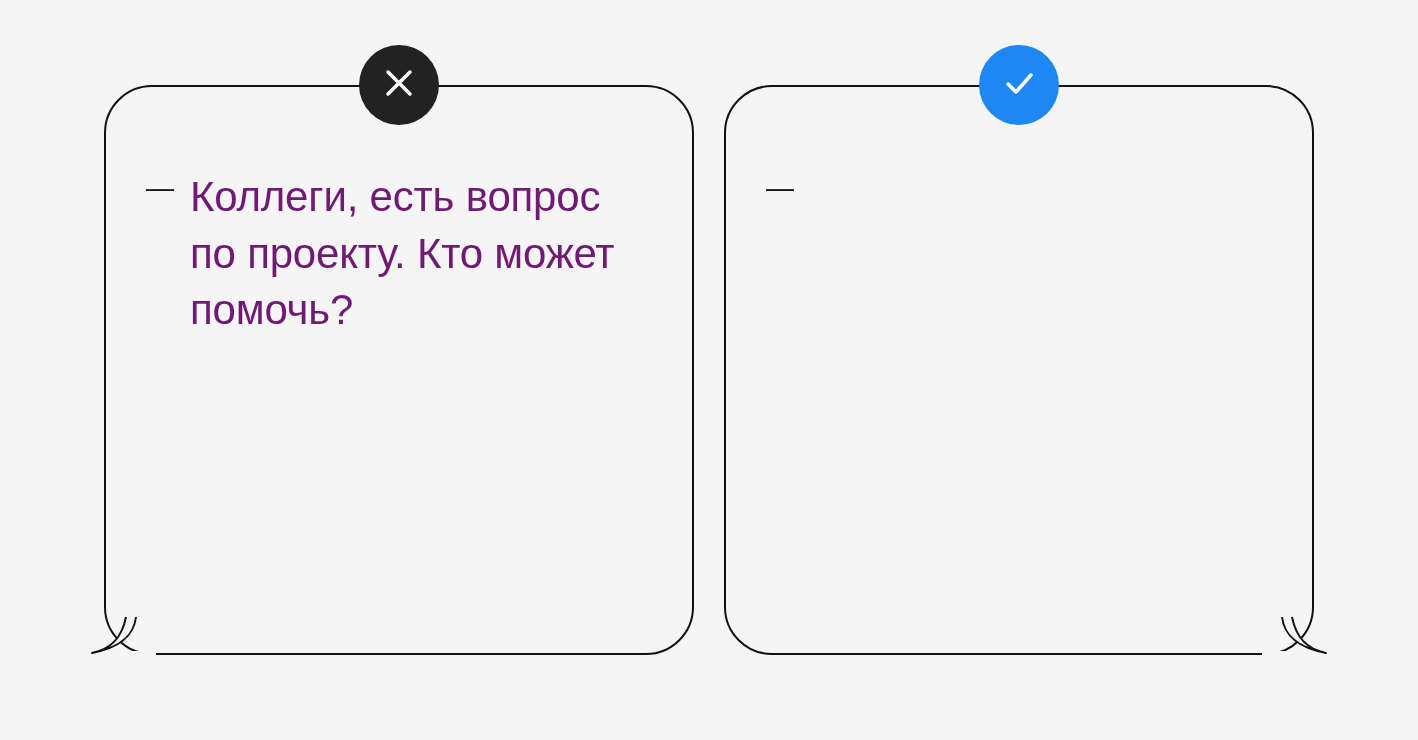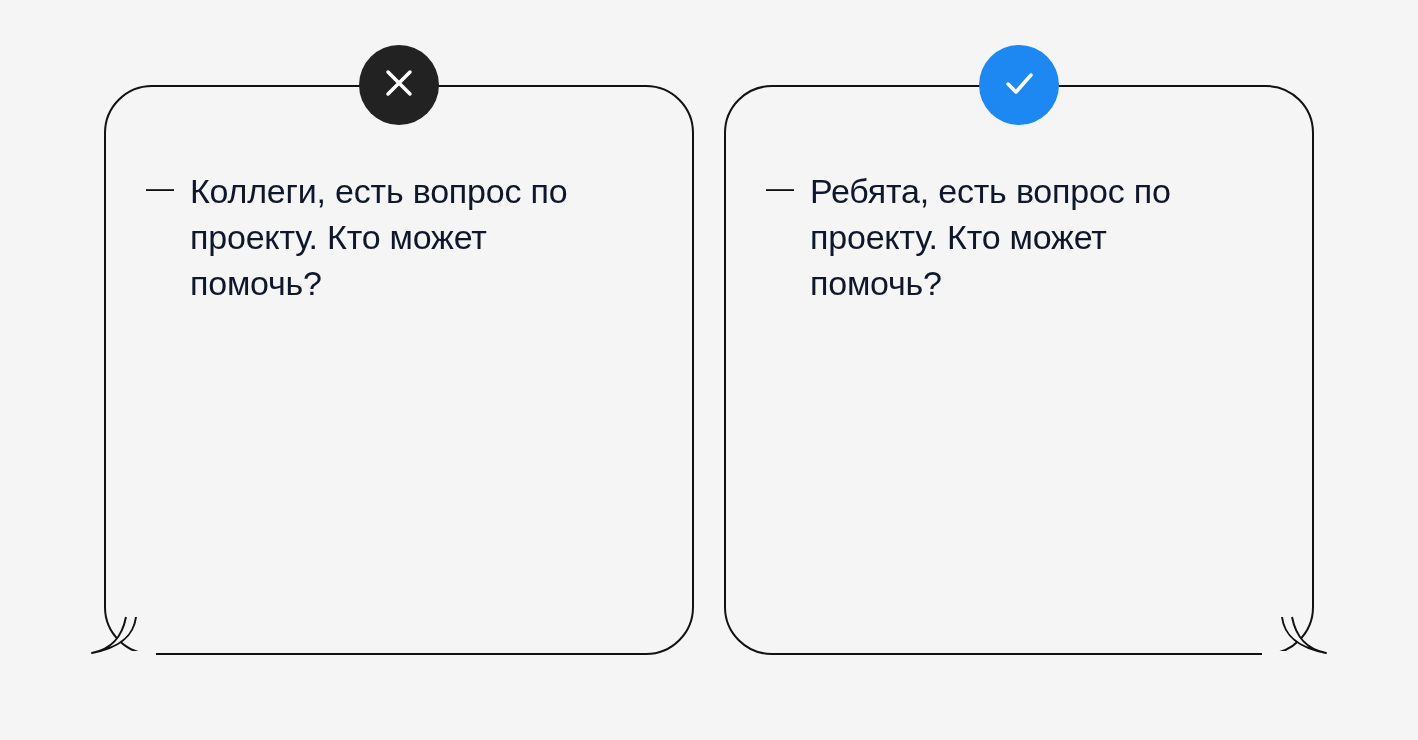--- a/index.html
+++ b/index.html
@@ -79,22 +79,22 @@
       flex-shrink: 0;
       color: #111;
       font-size: 28px;
       line-height: 1.1;
       font-weight: 400;
       width: 26px;
       text-align: center;
       margin-top: 4px;
     }
     .text {
-      color: #0f172a;
-      font-size: 34px;
+      color: #701a75;
+      font-size: 42px;
       line-height: 1.35;
       font-weight: 400;
       max-width: 430px;
       letter-spacing: -0.2px;
     }
     
     .tail-mask-left {
       position: absolute;
       bottom: -2px;
       left: 10px;
@@ -142,21 +142,20 @@
   <div class="badge badge-check">
     <span>
       <svg width="42" height="42" viewBox="0 0 42 42" fill="none">
         <path d="M10 22 L18 30 L33 13" stroke="#ffffff" stroke-width="3.5" stroke-linecap="round" stroke-linejoin="round" fill="none"></path>
       </svg>
     </span>
   </div>
   <div class="bubble-right">
     <div class="content-row">
       <span class="dash">—</span>
-      <div class="text">Ребята, есть вопрос по проекту. Кто может помочь?</div>
     </div>
     <span class="tail-mask-right"></span>
     <span class="tail-right">
       <svg width="60" height="40" viewBox="0 0 60 40" fill="none">
         <path d="M10 2 C 12 18, 22 32, 54 38 C 34 34, 24 22, 20 2" fill="#f5f5f5" stroke="#111" stroke-width="2" stroke-linejoin="round"></path>
       </svg>
     </span>
   </div>
 </div>
 

